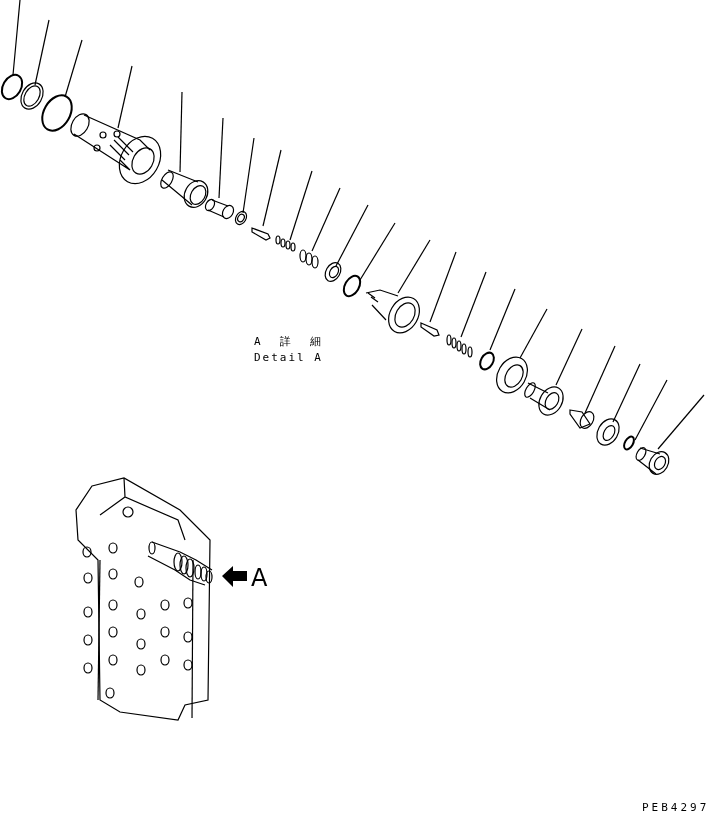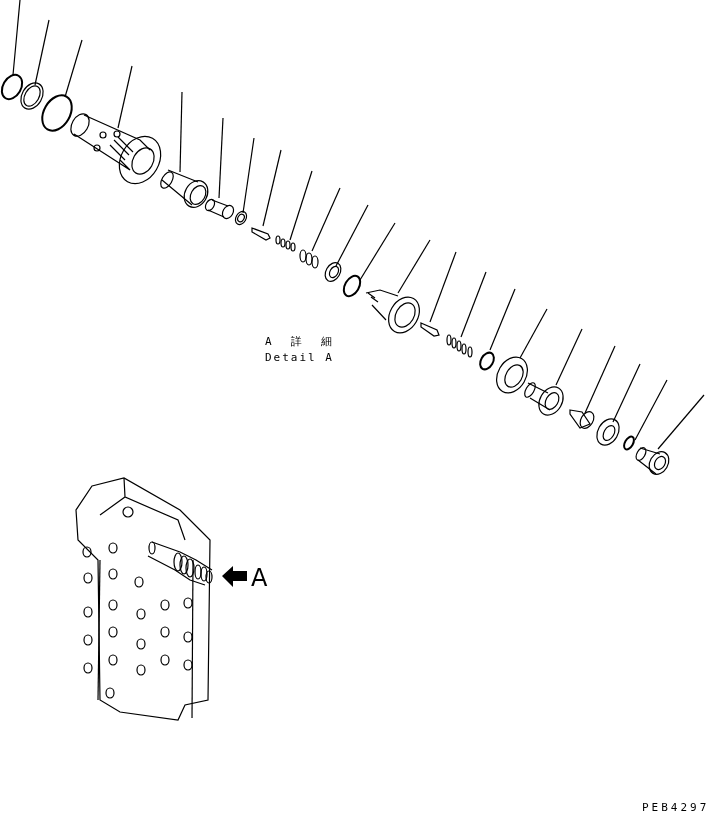--- a/index.html
+++ b/index.html
@@ -1,20 +1,20 @@
 <!DOCTYPE html>
 <html><head>
 <meta charset="utf-8">
 <style>
   html, body { margin:0; padding:0; background:#ffffff; }
   body { width:712px; height:818px; position:relative; overflow:hidden; font-family:"DejaVu Sans Mono", monospace; }
   #drawing { position:absolute; left:0; top:0; width:712px; height:818px; }
   .stroke { fill:none; stroke:#000; stroke-width:1.2; }
   .thick { fill:none; stroke:#000; stroke-width:2; }
-  .label-block { position:absolute; left:265px; top:334px; font-size:11px; line-height:16px; color:#000; letter-spacing:2px; }
+  .label-block { position:absolute; left:254px; top:334px; font-size:11px; line-height:16px; color:#000; letter-spacing:2px; }
   .label-block div { white-space:pre; }
   .doc-code { position:absolute; left:642px; top:801px; font-size:11px; letter-spacing:3px; color:#000;text-align:right; }
   .callout-A { position:absolute; left:251px; top:564px; font-size:24px; font-family:"DejaVu Sans", sans-serif; color:#000; }
 </style>
 </head>
 <body>
 
 <svg id="drawing" viewBox="0 0 712 818" xmlns="http://www.w3.org/2000/svg">
 
   <g class="stroke">

